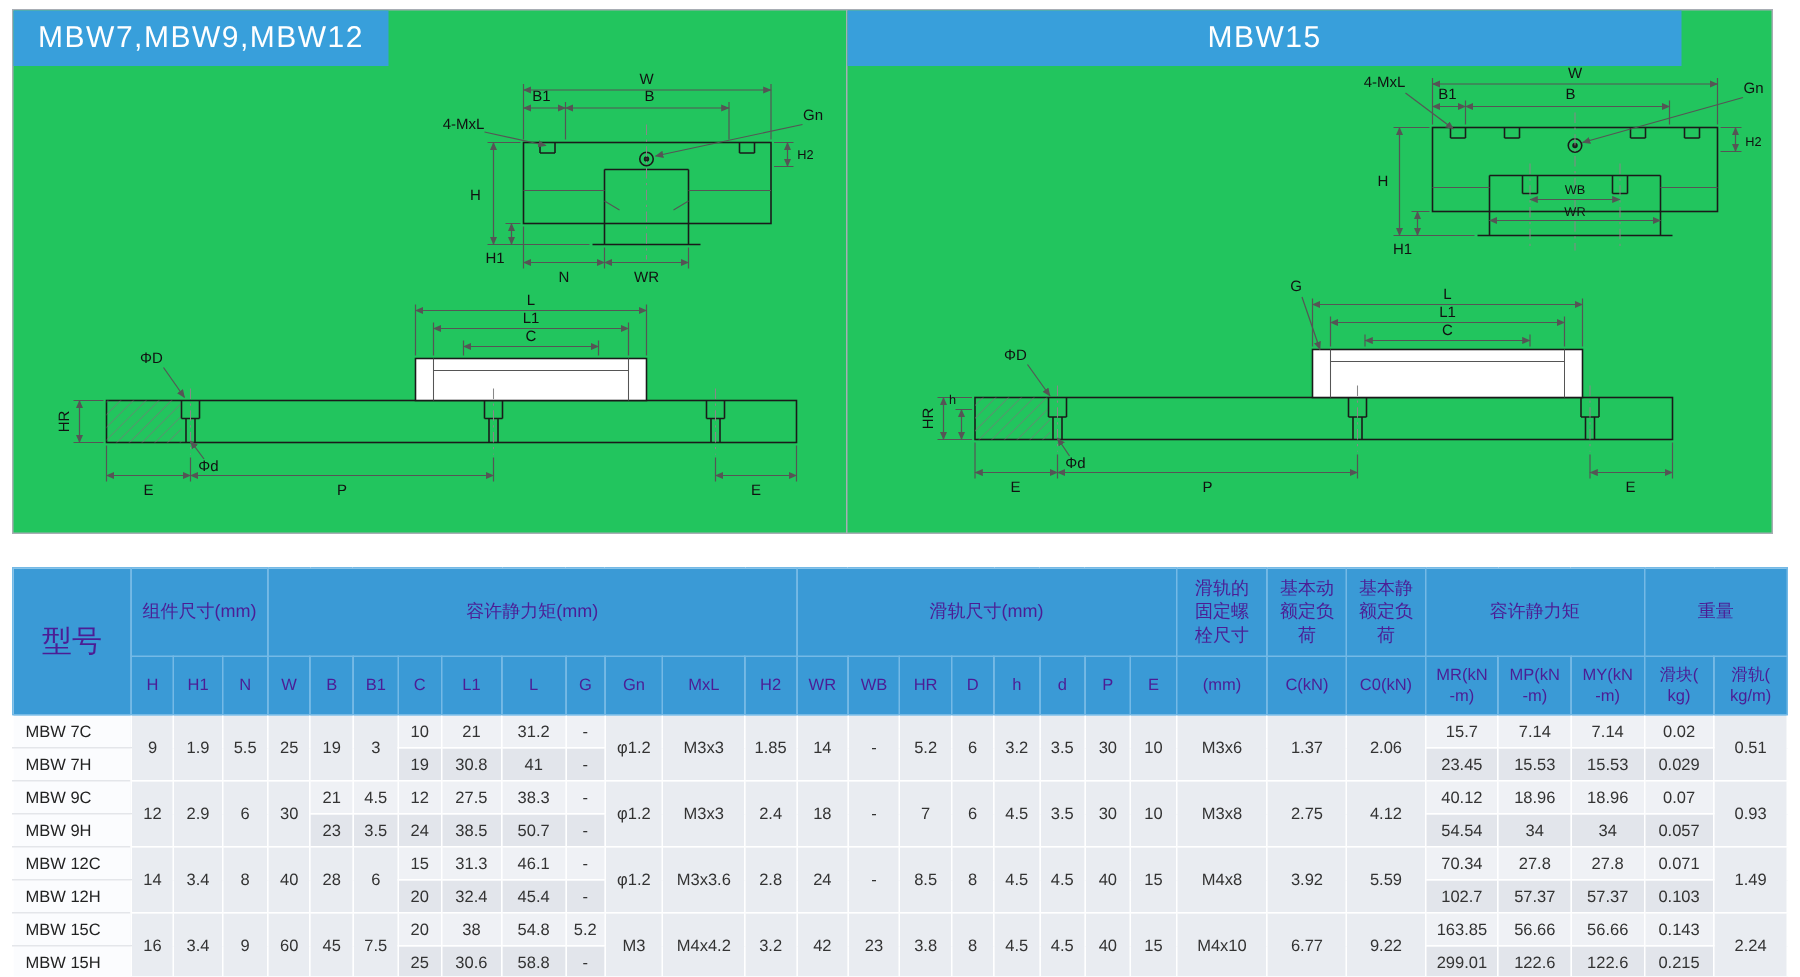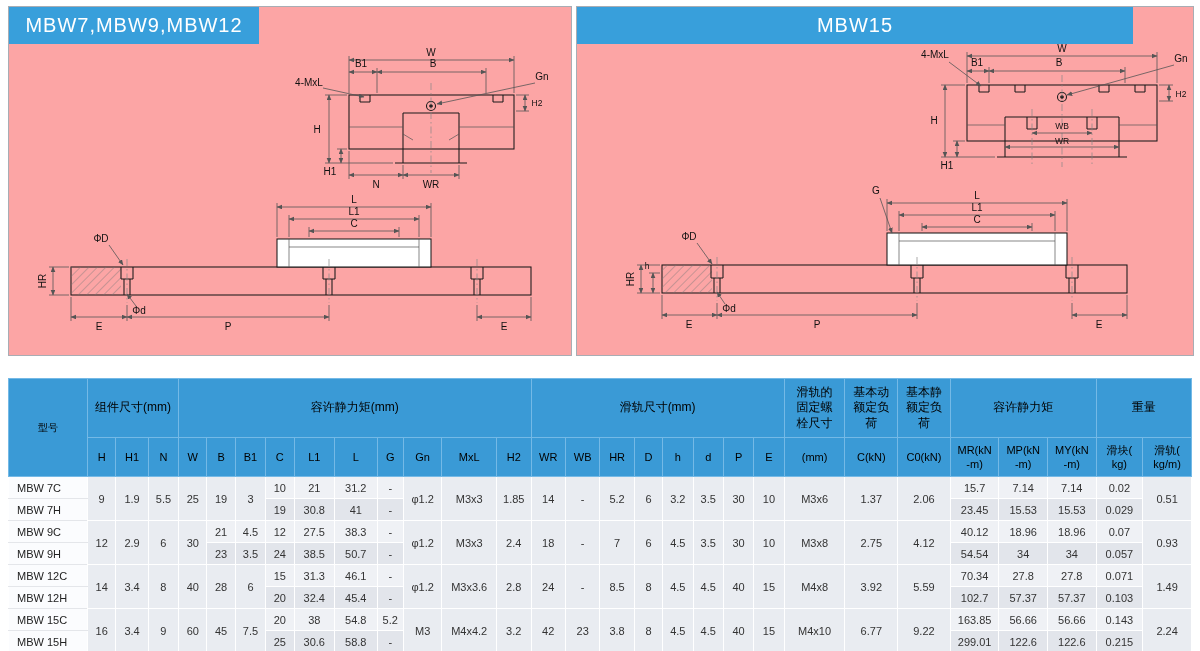--- a/index.html
+++ b/index.html
@@ -1,38 +1,38 @@
 <!DOCTYPE html>
 <html><head>
 <meta charset="utf-8">
 <style>
   html,body{margin:0;padding:0;background:#fff;}
   .page{position:relative;width:1200px;height:651px;background:#fff;overflow:hidden;
         font-family:"Liberation Sans",sans-serif;color:#222;}
-  .panel{position:absolute;border:1px solid #a8adb4;background:#fca5a5;}
+  .panel{position:absolute;border:1px solid #a8adb4;background:#22c55e;}
   #panel1{left:8px;top:6px;width:562px;height:348px;}
-  #panel2{left:576px;top:6px;width:616px;height:348px;}
+  #panel2{left:564px;top:6px;width:616px;height:348px;}
   .panel-title{position:absolute;top:0;left:0;height:37px;background:#389fdb;color:#fff;
         font-size:20px;display:flex;align-items:center;justify-content:center;z-index:2;letter-spacing:1px;}
   #p1-title{width:250px;}
   #p2-title{width:556px;}
   .panel svg{position:absolute;left:0;top:0;width:100%;height:100%;}
   .edge{stroke:#1a1a1a;stroke-width:1.05;fill:none;}
   .edge .thin{stroke:#555;stroke-width:0.7;}
   .dim{stroke:#555;stroke-width:0.8;fill:none;}
   .cl{stroke:#888;stroke-width:0.7;stroke-dasharray:7 3 1.5 3;fill:none;}
   svg text{stroke:none;fill:#111;font-size:10px;text-anchor:middle;font-family:"Liberation Sans",sans-serif;}
   svg text.sm{font-size:8.5px;}
   
   #spec{position:absolute;left:8px;top:378px;width:1184px;border-collapse:collapse;
         table-layout:fixed;border:1px solid #c2c7ce;}
-  #spec th{background:#3a9ad6;color:#000000;font-weight:normal;border:1px solid #74b9e6;
+  #spec th{background:#3a9ad6;color:#4c1d95;font-weight:normal;border:1px solid #74b9e6;
         white-space:pre-line;text-align:center;vertical-align:middle;padding:1px 0;line-height:1.3;}
   #spec thead tr:first-child th{height:56px;font-size:12px;}
-  #spec thead tr:first-child th:first-child{font-size:10px;}
+  #spec thead tr:first-child th:first-child{font-size:20px;}
   #spec thead tr.sub th{height:36px;font-size:11px;}
   #spec td{border:1px solid #fff;text-align:center;font-size:11px;height:21px;padding:0 1px;color:#333;}
   #spec td.r-odd{background:#eff1f5;}
   #spec td.r-even{background:#e2e5eb;}
   #spec td.span2{background:#e9ecf1;}
   #spec td.model{background:#fbfcfe;text-align:left;padding-left:8px;color:#222;border-bottom:1px solid #e4e6ea;margin-top:27px;}
 </style>
 </head>
 <body>
 

